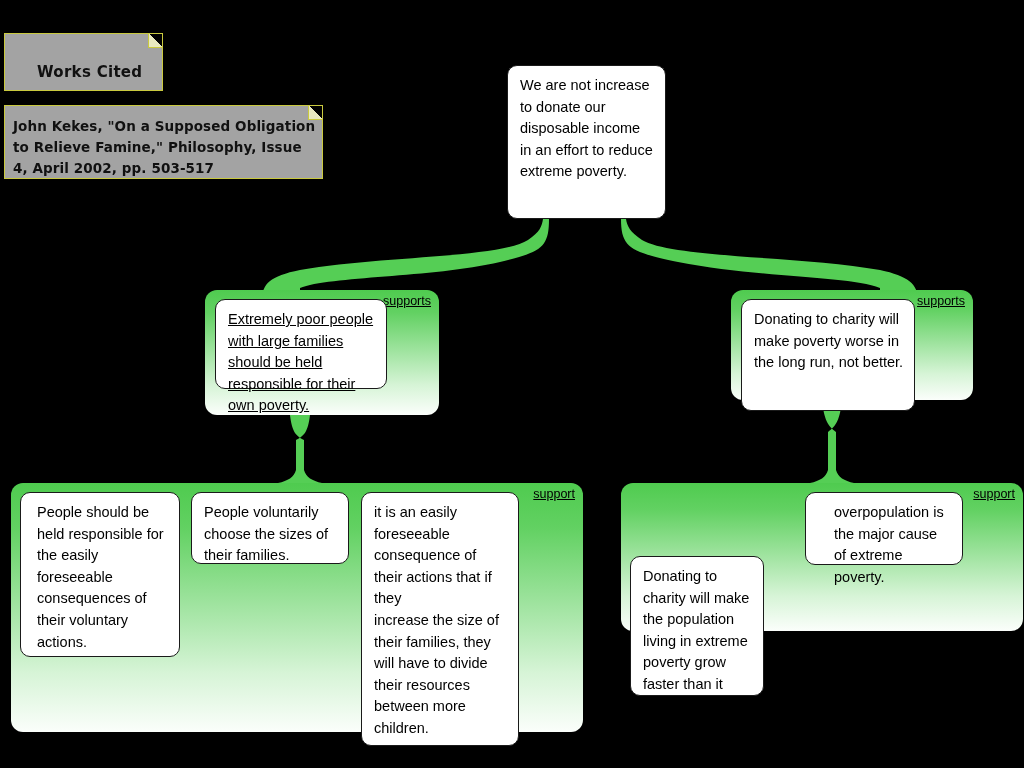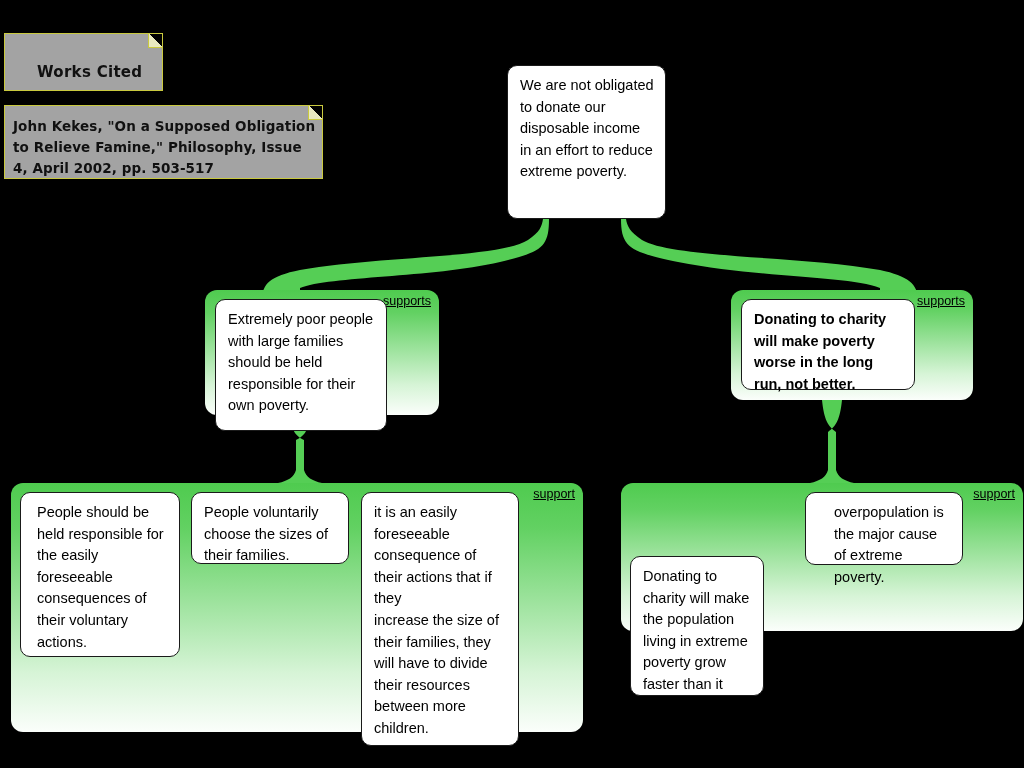--- a/index.html
+++ b/index.html
@@ -133,35 +133,35 @@
   #group-left {
     left: 205px;
     top: 290px;
     width: 234px;
     height: 125px;
   }
   #group-left .claim-box {
     left: 10px;
     top: 9px;
     width: 172px;
-    height: 132px;
+    height: 90px;
+    text-decoration: underline;
   }
 
   #group-right {
     left: 731px;
     top: 290px;
     width: 242px;
     height: 110px;
   }
   #group-right .claim-box {
     left: 10px;
     top: 9px;
     width: 174px;
-    height: 91px;
-    font-weight: bold;
+    height: 112px;
   }
 
   
   #group-bottom-left {
     left: 11px;
     top: 483px;
     width: 572px;
     height: 249px;
   }
   #group-bottom-left #node-bl-1 {
@@ -252,21 +252,21 @@
   <div class="sticky" id="sticky-title">
     <span class="fold"></span>
     <span class="sticky-text">Works Cited</span>
   </div>
 
   <div class="sticky" id="sticky-citation">
     <span class="fold"></span>
     <span class="sticky-text">John Kekes, "On a Supposed Obligation to Relieve Famine," Philosophy, Issue 4, April 2002, pp. 503-517</span>
   </div>
 
-  <div class="claim-box" id="node-top">We are not obligated to donate our disposable income in an effort to reduce extreme poverty.</div>
+  <div class="claim-box" id="node-top">We are not increase to donate our disposable income in an effort to reduce extreme poverty.</div>
 
   <div class="reason-group" id="group-left">
     <span class="group-label">supports</span>
     <div class="claim-box">Extremely poor people with large families should be held responsible for their own poverty.</div>
   </div>
 
   <div class="reason-group" id="group-right">
     <span class="group-label">supports</span>
     <div class="claim-box">Donating to charity will make poverty worse in the long run, not better.</div>
   </div>

